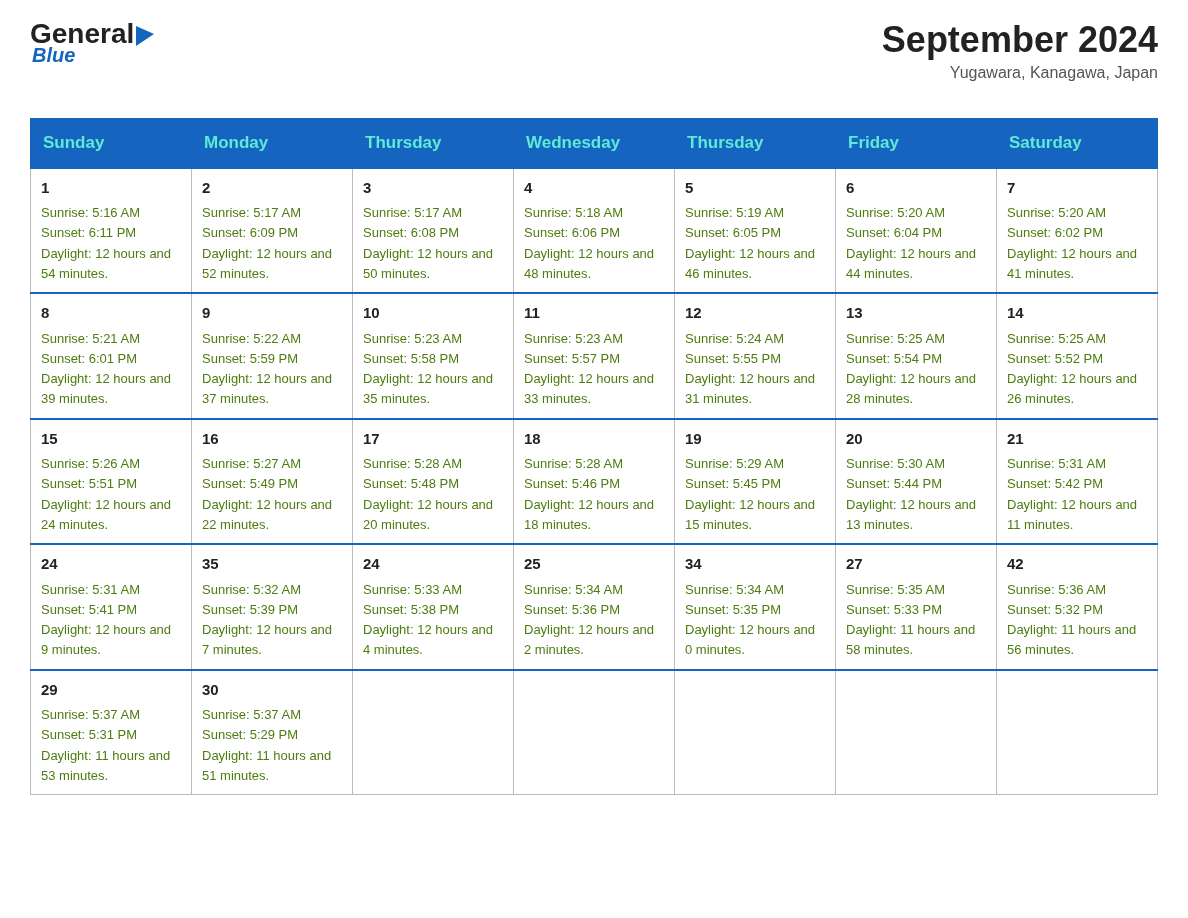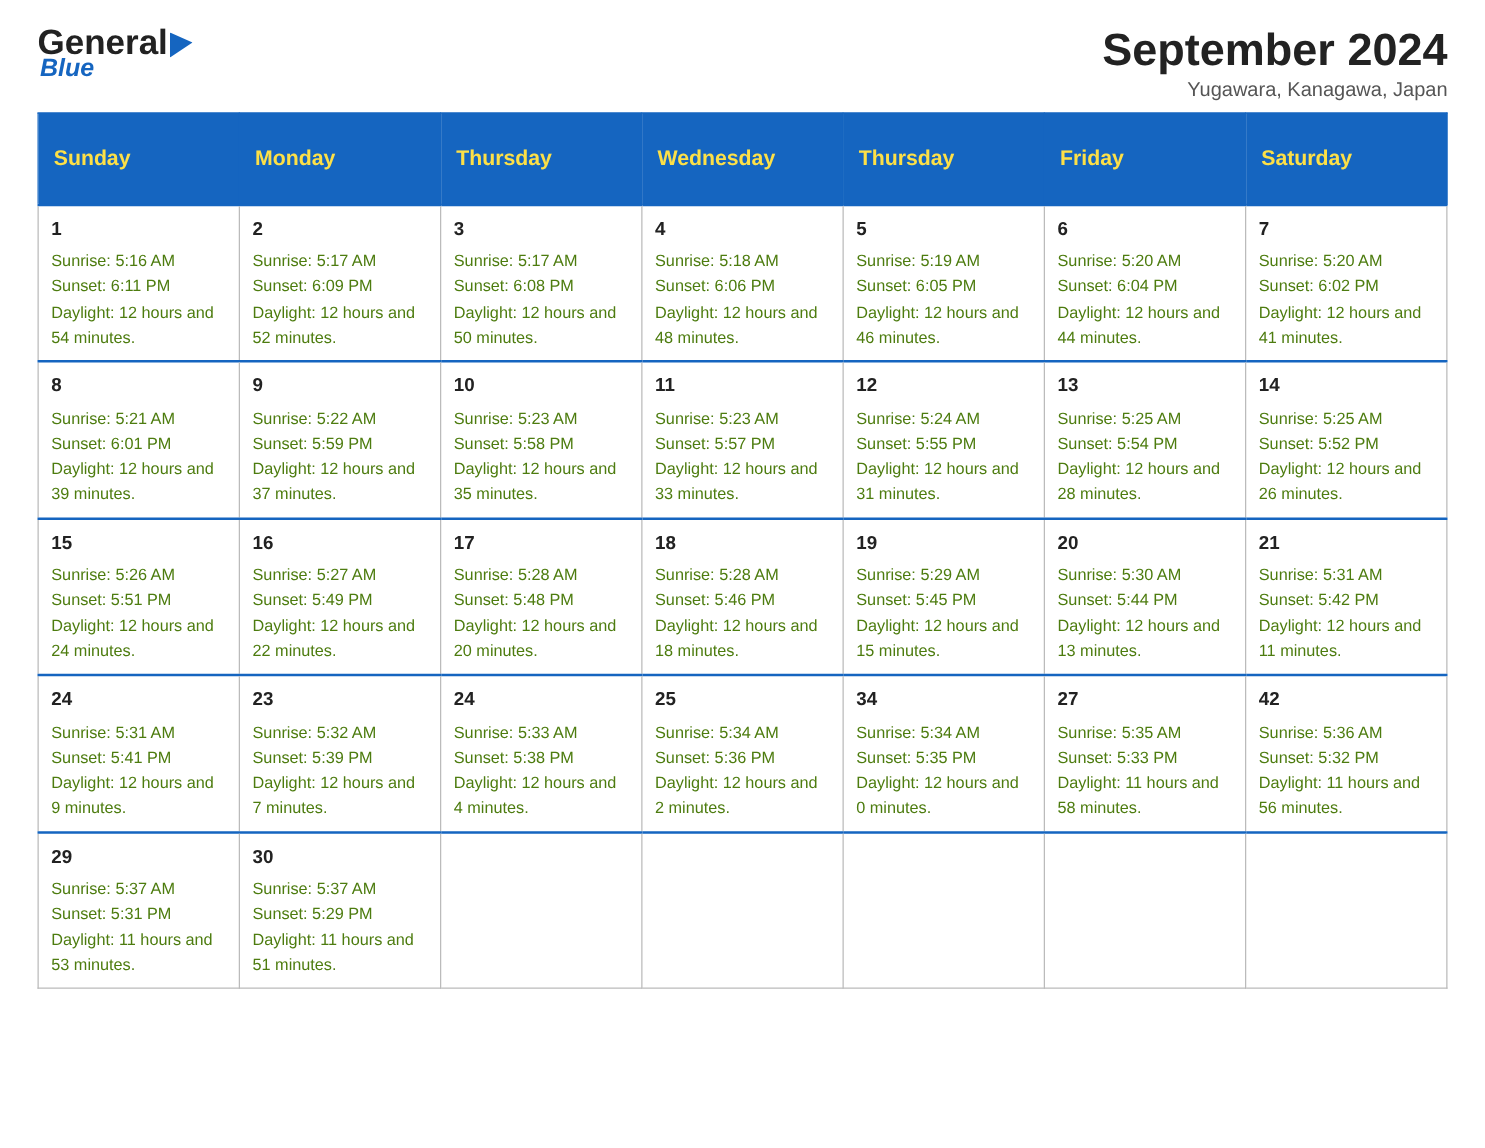--- a/index.html
+++ b/index.html
@@ -8,21 +8,21 @@
       background: #fff;
       color: #222;
       width: 1188px;
       min-height: 918px;
       padding: 20px 30px;
     }
     .header {
       display: flex;
       justify-content: space-between;
       align-items: flex-start;
-      margin-bottom: 8px;
+      margin-bottom: 36px;
     }
     .logo-area {
       display: flex;
       flex-direction: column;
       align-items: flex-start;
     }
     .logo-text {
       font-size: 28px;
       font-weight: bold;
       color: #222;
@@ -51,24 +51,24 @@
       color: #555;
       margin-top: 4px;
     }
     .calendar {
       width: 100%;
       border-collapse: collapse;
       border: 1px solid #aaa;
     }
     .calendar th {
       background-color: #1565c0;
-      color: #fde047;
+      color: #5eead4;
       font-size: 17px;
       font-weight: bold;
-      padding: 26px 12px;
+      padding: 14px 12px;
       text-align: left;
       border: 1px solid #1565c0;
     }
     .calendar td {
       vertical-align: top;
       border: 1px solid #bbb;
       padding: 8px 10px;
       width: 14.28%;
       min-height: 100px;
       font-size: 13.5px;
@@ -174,21 +174,21 @@
         <td><span class="day-num">19</span>
           <span class="day-info">Sunrise: 5:29 AM<br>Sunset: 5:45 PM<br>Daylight: 12 hours and 15 minutes.</span></td>
         <td><span class="day-num">20</span>
           <span class="day-info">Sunrise: 5:30 AM<br>Sunset: 5:44 PM<br>Daylight: 12 hours and 13 minutes.</span></td>
         <td><span class="day-num">21</span>
           <span class="day-info">Sunrise: 5:31 AM<br>Sunset: 5:42 PM<br>Daylight: 12 hours and 11 minutes.</span></td>
       </tr>
       <tr>
         <td><span class="day-num">24</span>
           <span class="day-info">Sunrise: 5:31 AM<br>Sunset: 5:41 PM<br>Daylight: 12 hours and 9 minutes.</span></td>
-        <td><span class="day-num">23</span>
+        <td><span class="day-num">35</span>
           <span class="day-info">Sunrise: 5:32 AM<br>Sunset: 5:39 PM<br>Daylight: 12 hours and 7 minutes.</span></td>
         <td><span class="day-num">24</span>
           <span class="day-info">Sunrise: 5:33 AM<br>Sunset: 5:38 PM<br>Daylight: 12 hours and 4 minutes.</span></td>
         <td><span class="day-num">25</span>
           <span class="day-info">Sunrise: 5:34 AM<br>Sunset: 5:36 PM<br>Daylight: 12 hours and 2 minutes.</span></td>
         <td><span class="day-num">34</span>
           <span class="day-info">Sunrise: 5:34 AM<br>Sunset: 5:35 PM<br>Daylight: 12 hours and 0 minutes.</span></td>
         <td><span class="day-num">27</span>
           <span class="day-info">Sunrise: 5:35 AM<br>Sunset: 5:33 PM<br>Daylight: 11 hours and 58 minutes.</span></td>
         <td><span class="day-num">42</span>

